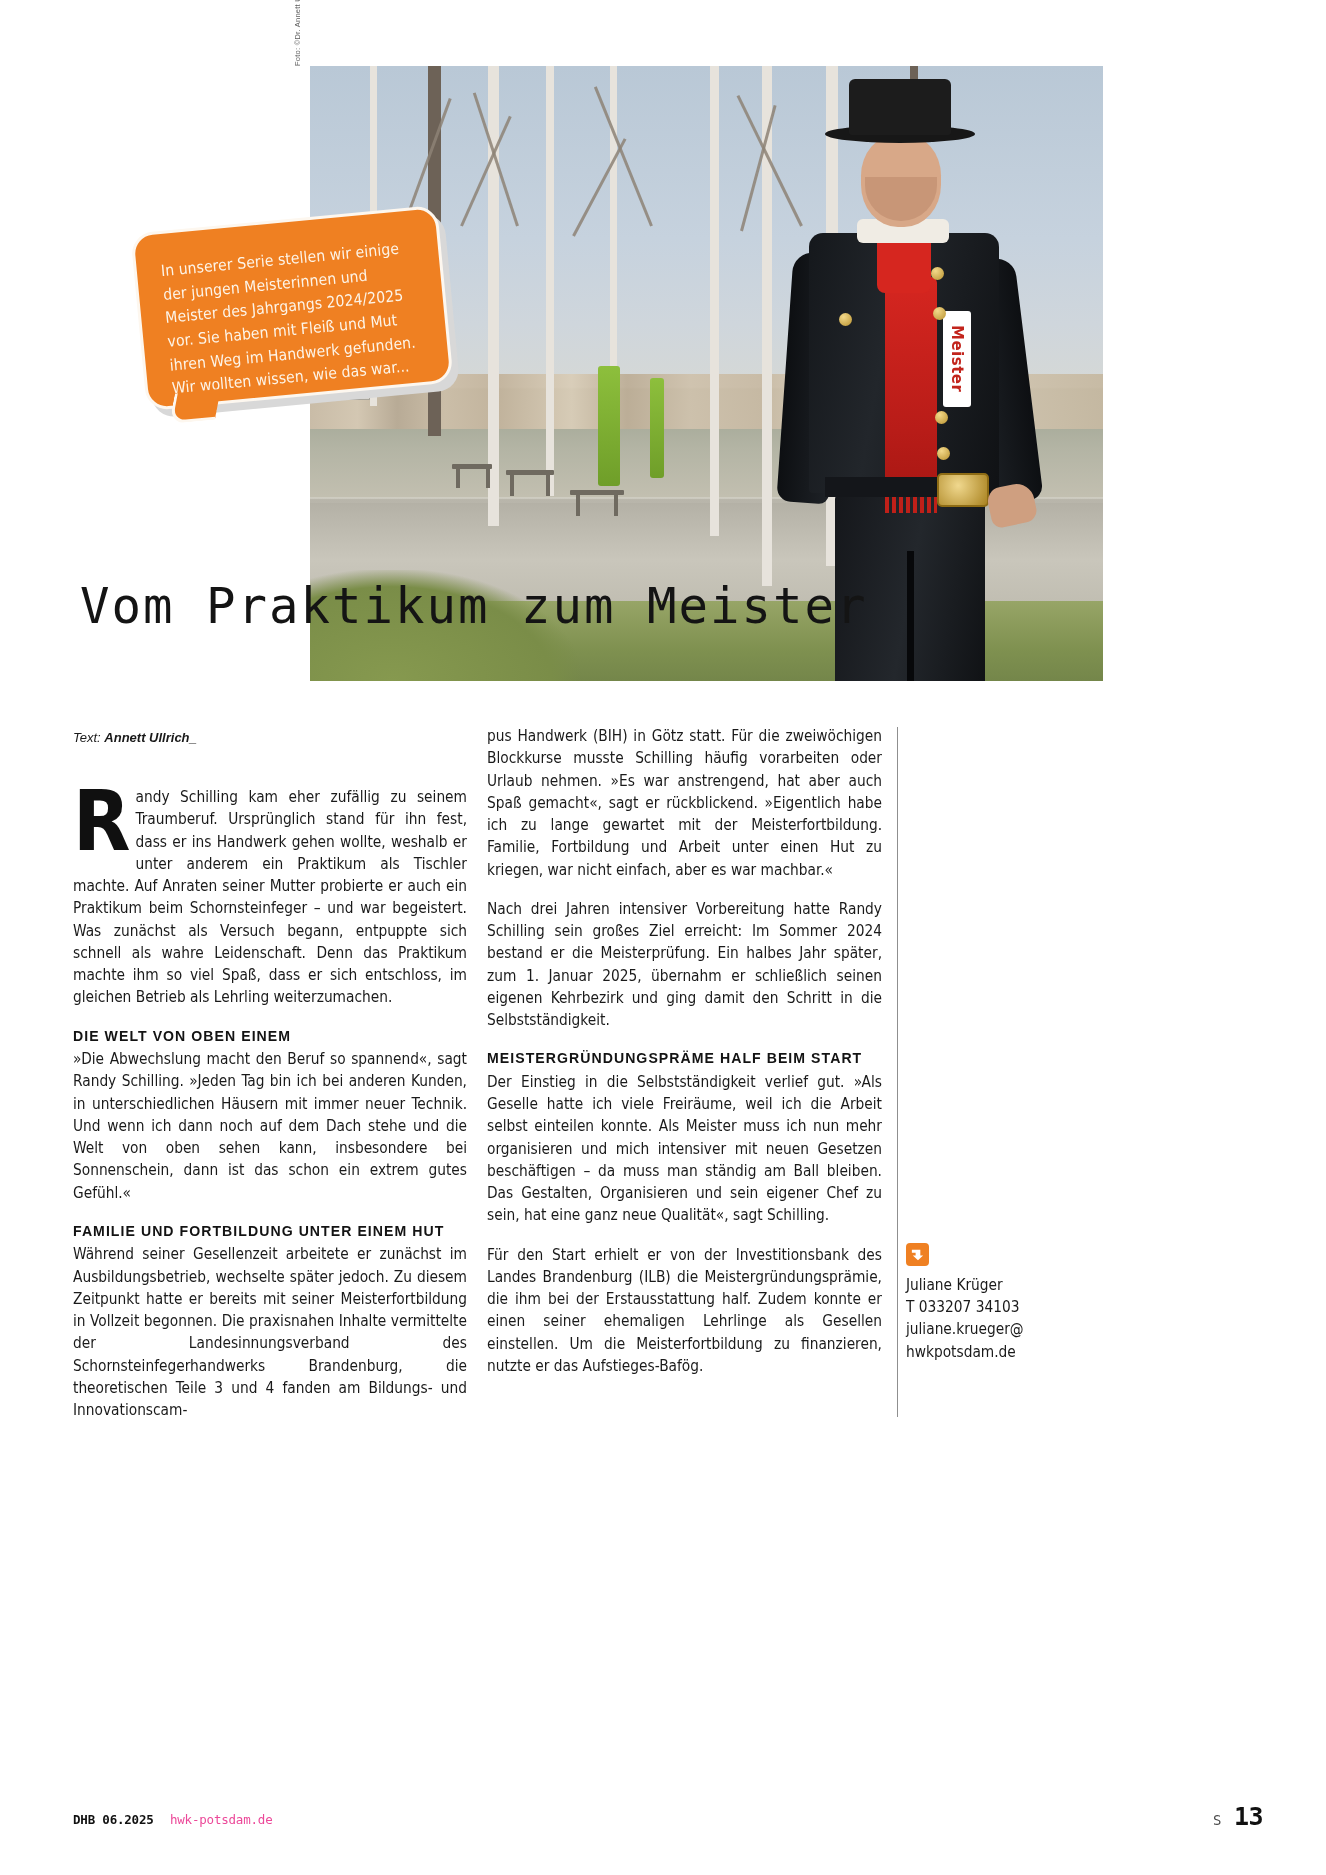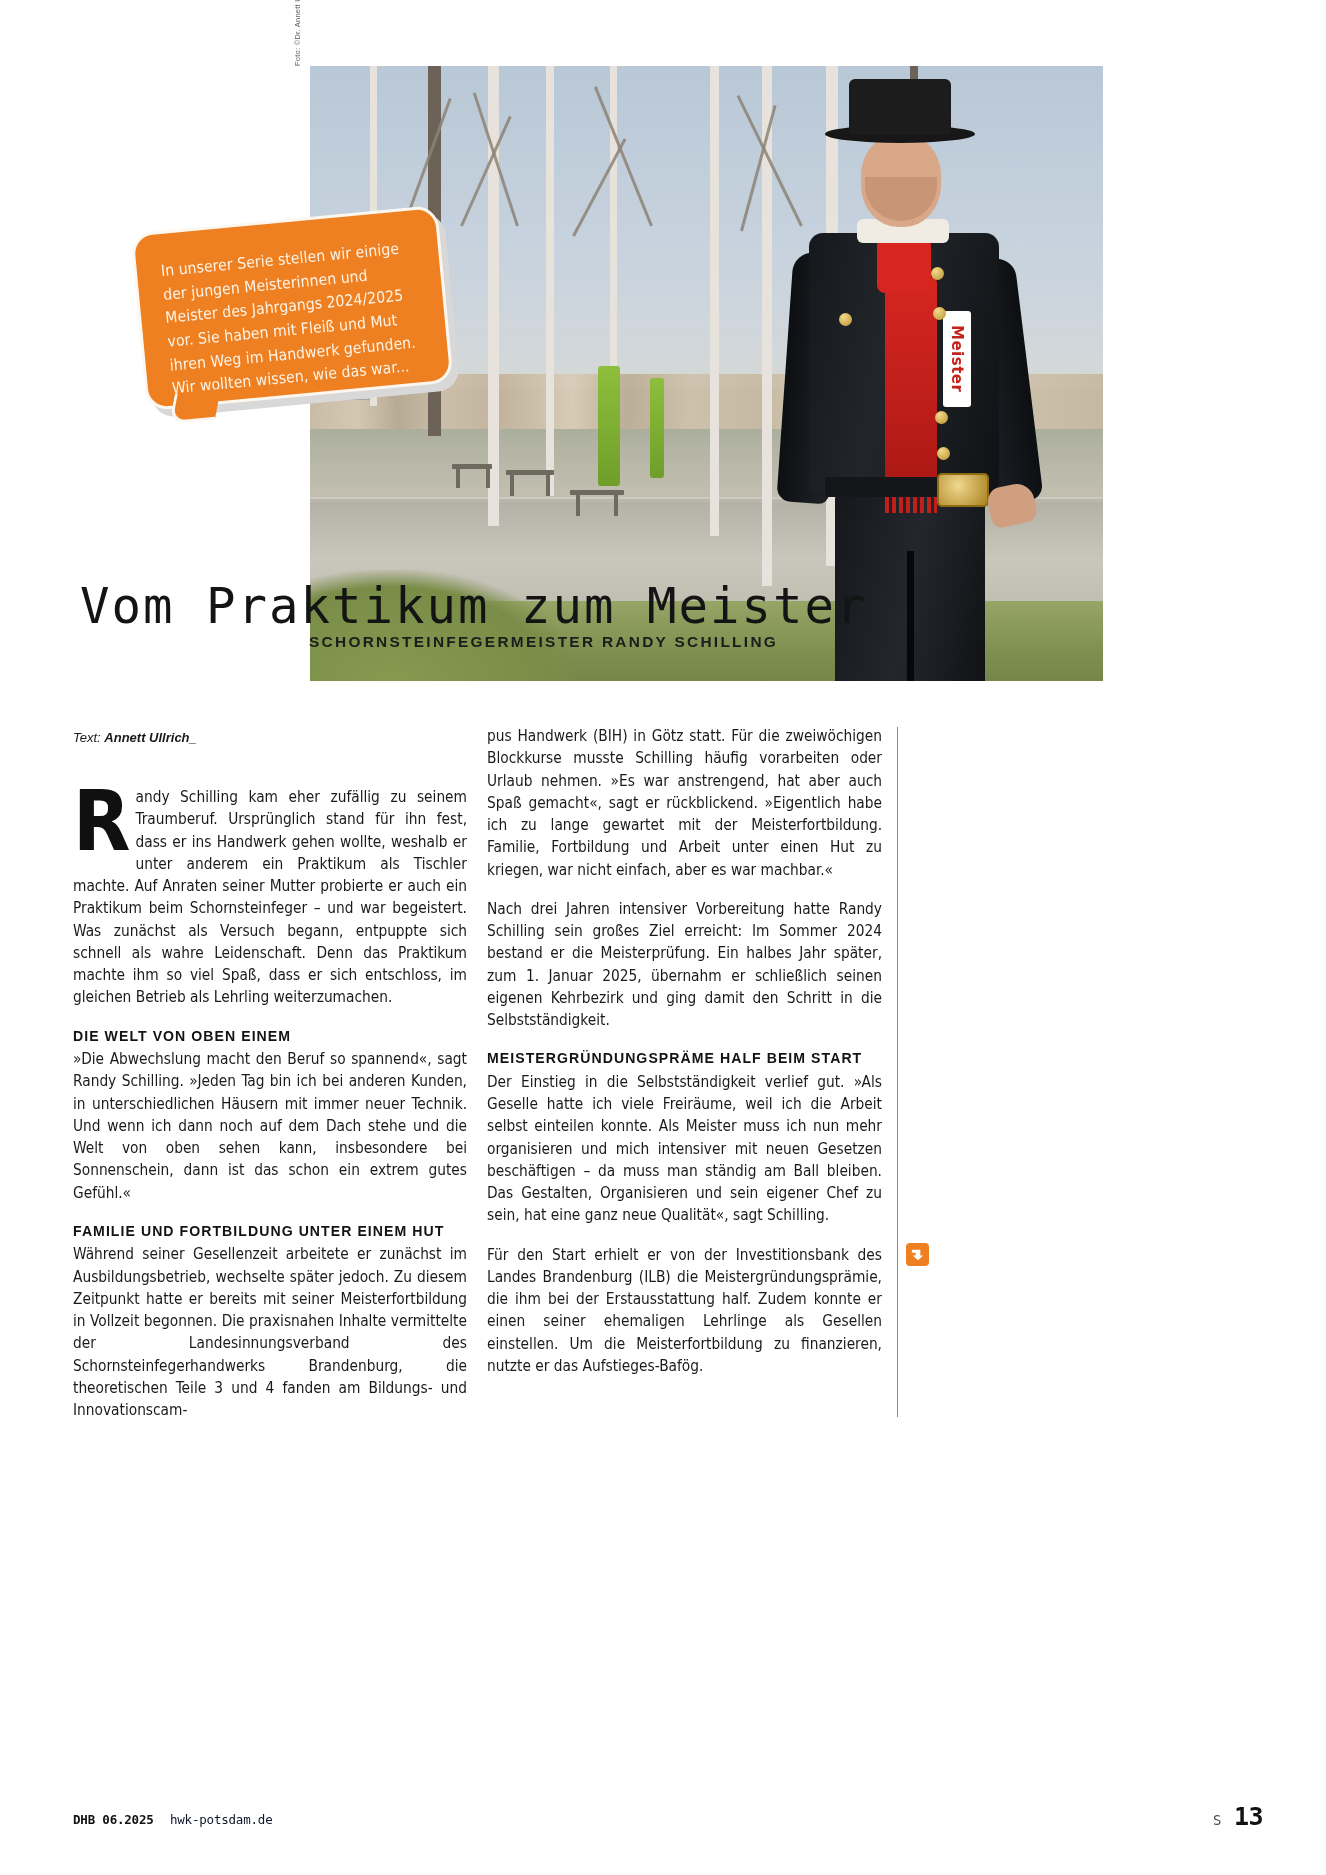--- a/index.html
+++ b/index.html
@@ -319,21 +319,21 @@
 
   
   .footer-left {
     position: absolute;
     left: 73px; bottom: 48px;
     font-family: "DejaVu Sans Mono", monospace;
     font-size: 12.5px;
     letter-spacing: -0.2px;
   }
   .footer-left .issue { font-weight: 700; color: #111; }
-  .footer-left .site { color: #0f172a; margin-left: 9px; }
+  .footer-left .site { color: #ec4899; margin-left: 9px; }
   .footer-right {
     position: absolute;
     right: 63px; bottom: 44px;
     font-family: "DejaVu Sans Mono", monospace;
     font-size: 14px;
     color: #111;
   }
   .footer-right .pg {
     font-size: 25px; font-weight: 700; letter-spacing: -0.5px;
   }
@@ -417,21 +417,20 @@
 <div class="bubble-wrap">
   <div class="bubble-shadow"></div>
   <div class="bubble">
     <div class="bubble-tail"></div>
     <div class="bubble-text">In unserer Serie stellen wir einige der jungen Meisterinnen und Meister des Jahrgangs 2024/2025 vor. Sie haben mit Fleiß und Mut ihren Weg im Handwerk gefunden. Wir wollten wissen, wie das war...</div>
   </div>
 </div>
 
 <h1 class="headline">Vom Praktikum zum Meister</h1>
 <div class="subhead">
-  <div>SCHORNSTEINFEGERMEISTER RANDY SCHILLING</div>
 </div>
 
 <div class="byline">
   <span>Text:</span>
   <b>Annett Ullrich_</b>
 </div>
 
 <div class="col col-left">
   <p>
     <span class="dropcap">R</span><span>andy Schilling kam eher zufällig zu seinem Traumberuf. Ursprünglich stand für ihn fest, dass er ins Handwerk gehen wollte, weshalb er unter anderem ein Praktikum als Tischler machte. Auf Anraten seiner Mutter probierte er auch ein Praktikum beim Schornsteinfeger – und war begeistert. Was zunächst als Versuch begann, entpuppte sich schnell als wahre Leidenschaft. Denn das Praktikum machte ihm so viel Spaß, dass er sich entschloss, im gleichen Betrieb als Lehrling weiterzumachen.</span>
@@ -451,20 +450,26 @@
 </div>
 
 <div class="divider"></div>
 
 <div class="sidebar">
   <div class="sb-icon">
     <svg width="15" height="15" viewBox="0 0 16 16" aria-hidden="true">
       <path d="M2 3 L11 3 L11 9 L14 9 L8.5 14 L3 9 L6 9 L6 6 L2 6 Z" fill="#ffffff"></path>
     </svg>
   </div>
+  <div class="sb-lines">
+    <div>Juliane Krüger</div>
+    <div>T 033207 34103</div>
+    <div>juliane.krueger@</div>
+    <div>hwkpotsdam.de</div>
+  </div>
 </div>
 
 <div class="footer-left">
   <span class="issue">DHB 06.2025</span>
   <span class="site">hwk-potsdam.de</span>
 </div>
 <div class="footer-right">
   <span class="s">S</span>
   <span class="pg">13</span>
 </div>

